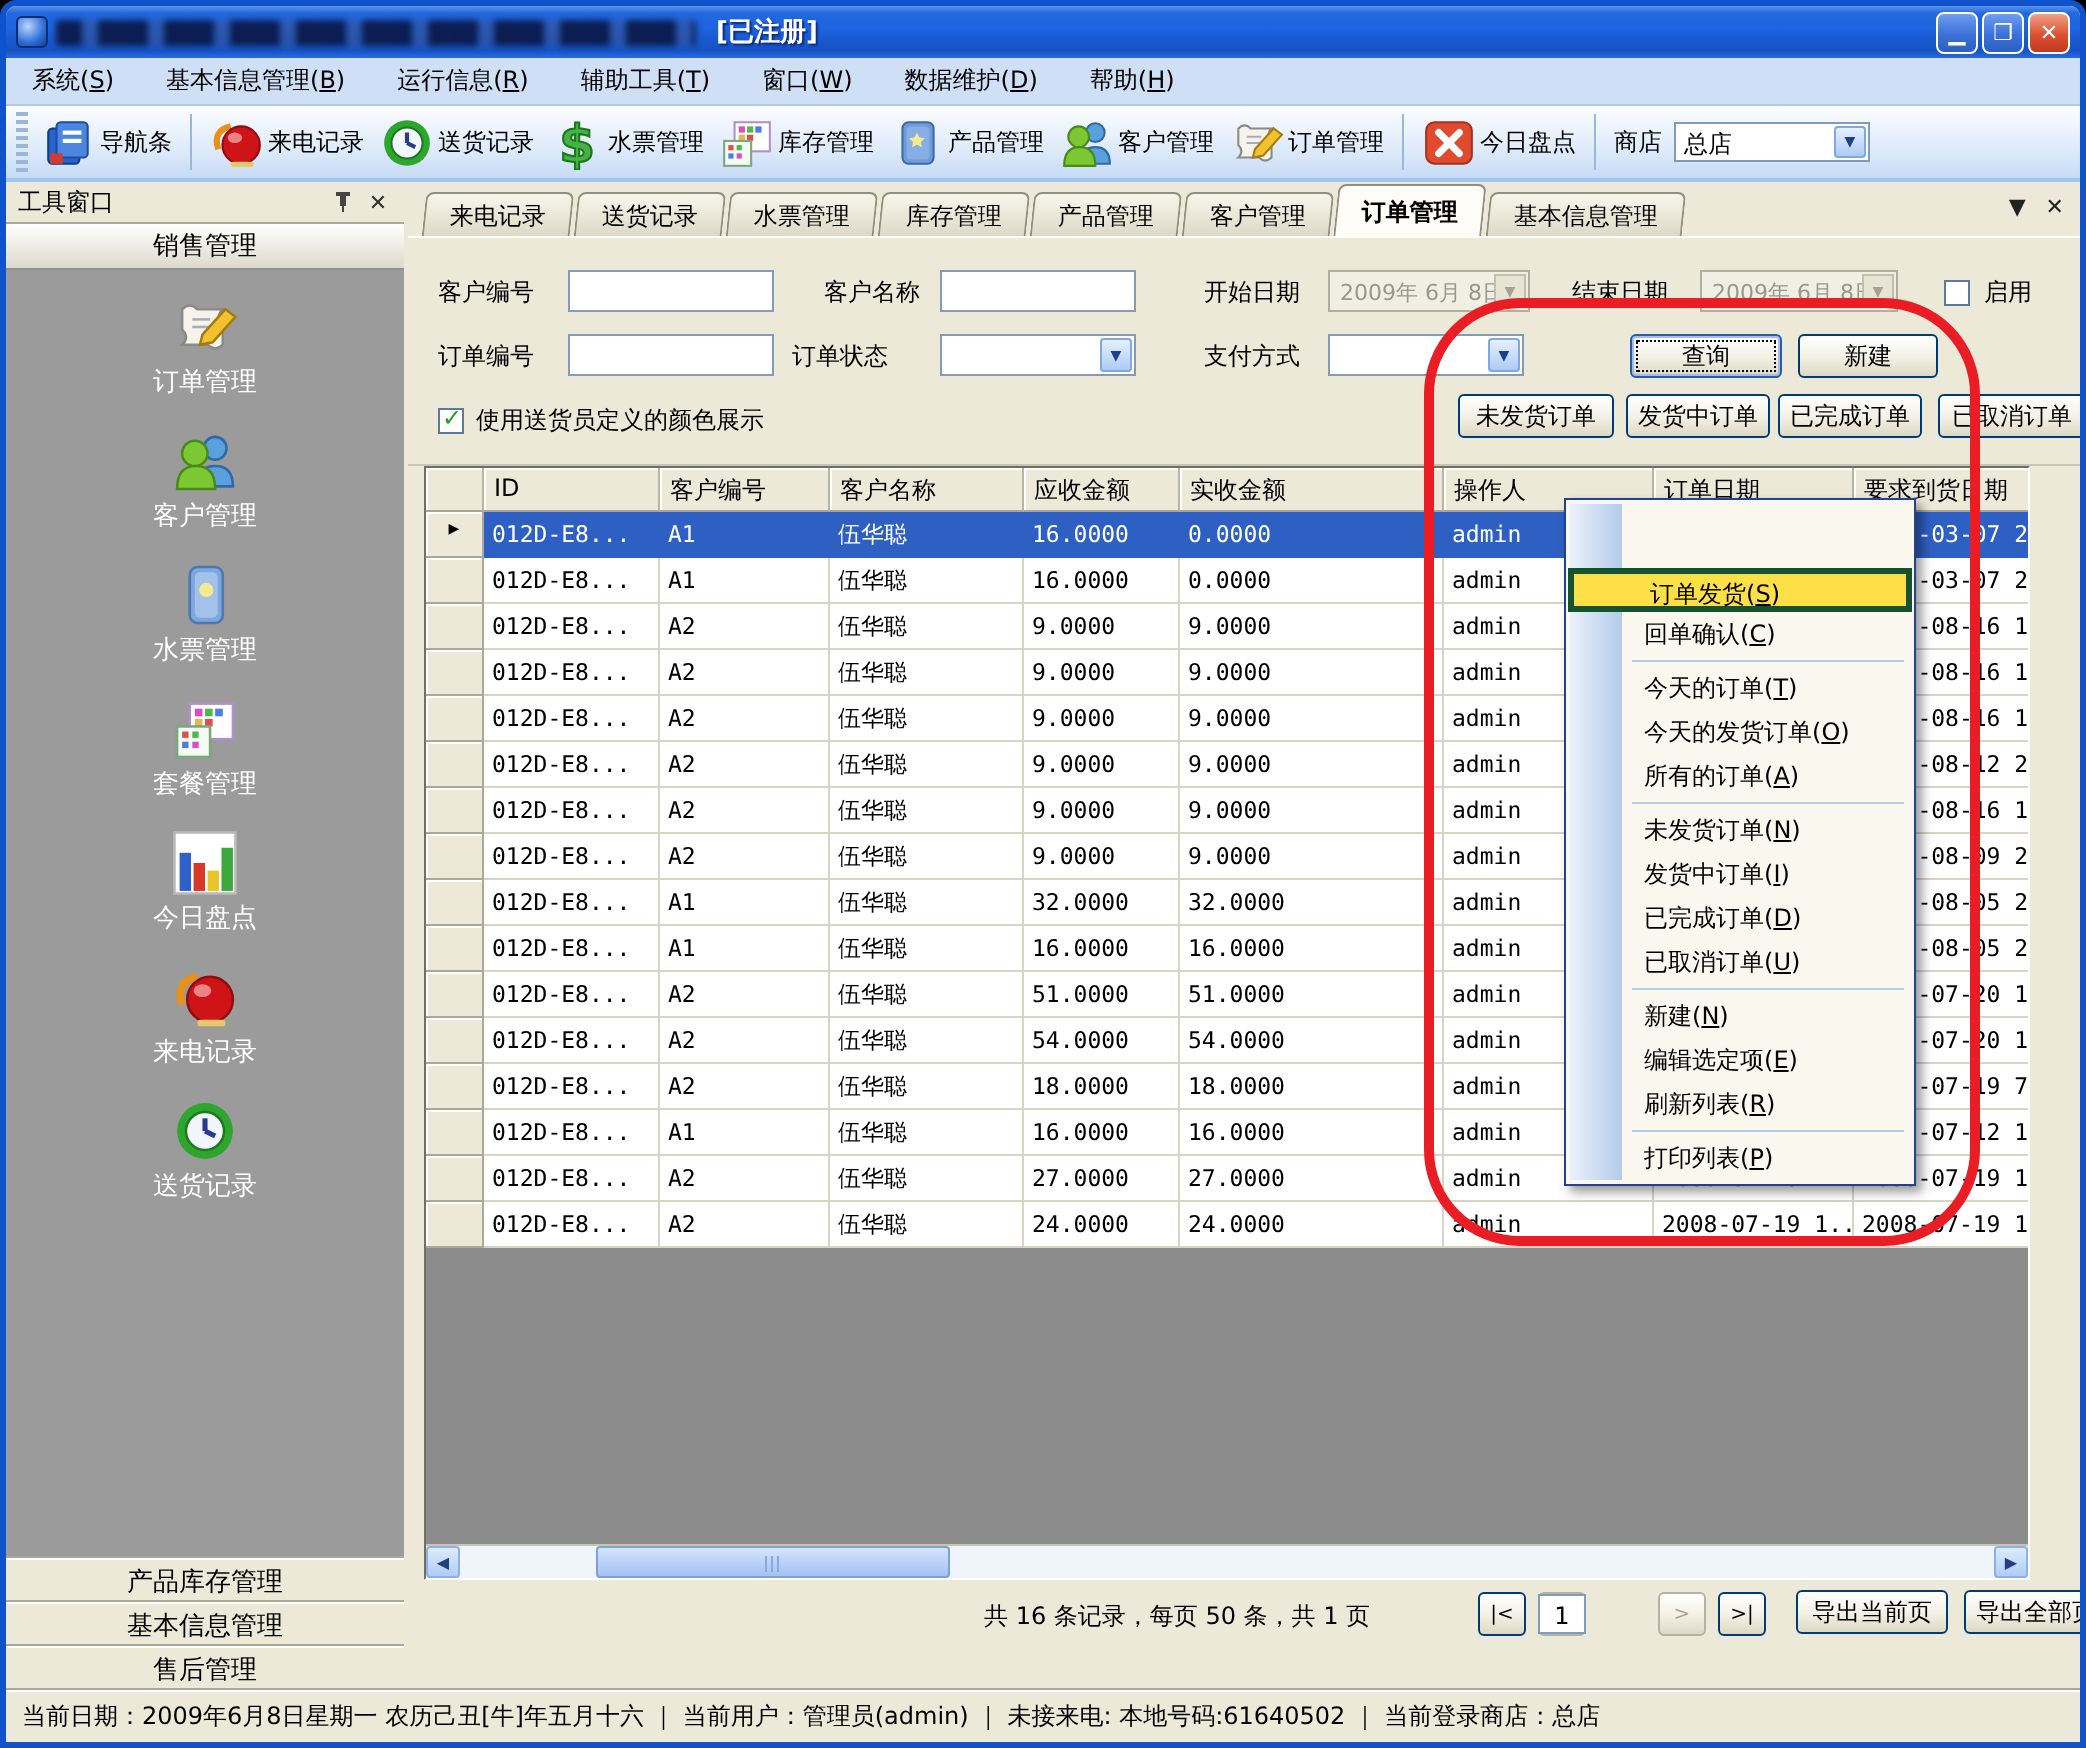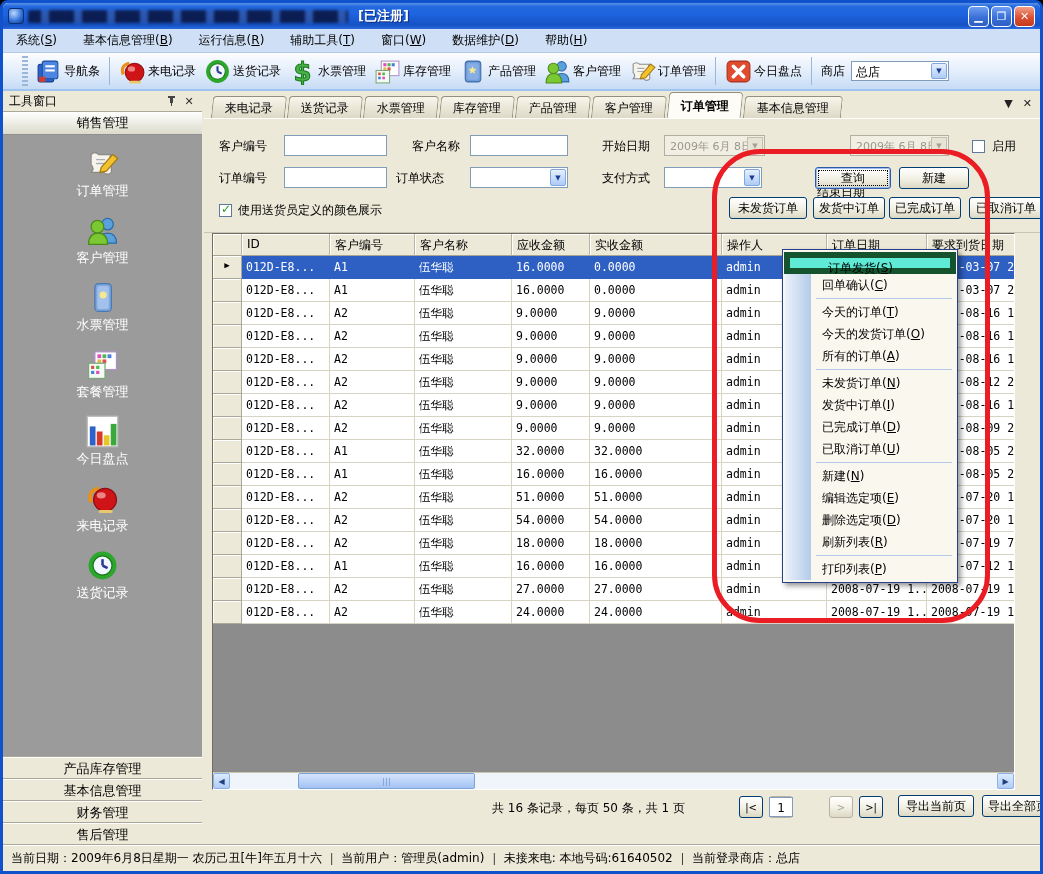--- a/index.html
+++ b/index.html
@@ -26,21 +26,21 @@
   background:linear-gradient(#6f9ef0,#3a70d8 55%,#2d5fc4); color:#fff; font-size:11px;
   display:flex; align-items:center; justify-content:center; line-height:1; }
 .wbtn.close { background:linear-gradient(#f0a088,#dd5032 55%,#c23a20); }
 
 .menubar { position:absolute; left:0; top:26px; right:0; height:24px; background:#cfdff5;
   border-bottom:1px solid #b3c9e8; display:flex; align-items:center; }
 .mi { padding:0 13px; white-space:nowrap; }
 
 .toolbar { position:absolute; left:0; top:50px; right:0; height:38px;
   background:linear-gradient(#fcfdff,#dce9fa 65%,#c6dbf5);
-  border-bottom:2px solid #9ec5ef; display:flex; align-items:center; padding-left:16px; }
+  border-bottom:2px solid #9ec5ef; display:flex; align-items:center; padding-left:2px; }
 .grip { width:6px; height:30px; margin:0 3px;
   background:repeating-linear-gradient(180deg,#9ab6d8 0 2px,transparent 2px 4px); }
 .tbi { display:flex; align-items:center; gap:2px; padding:0 4px; white-space:nowrap; }
 .tbi svg { width:27px; height:27px; }
 .tbsep { width:1px; height:28px; background:#9ab6d8; margin:0 5px; }
 .shoplbl { margin:0 6px 0 4px; }
 .combo { position:relative; background:#fff; border:1px solid #7f9db9; height:20px; }
 .combo .arr { position:absolute; right:1px; top:1px; bottom:1px; width:16px;
   background:linear-gradient(#e6f0fe,#aecbf5); border:1px solid #7fa7e0; border-radius:2px;
   color:#1b3f91; font-size:7px; display:flex; align-items:center; justify-content:center; }
@@ -127,21 +127,21 @@
 
 .statusbar { position:absolute; left:0; right:0; bottom:0; height:26px; background:#ece9d8;
   border-top:1px solid #fff; box-shadow:0 -1px 0 #aca899; display:flex; align-items:center;
   padding:0 8px; white-space:nowrap; overflow:hidden; }
 
 .ctxmenu { position:absolute; left:782px; top:249px; width:176px; z-index:60;
   background:#faf7ee; border:1px solid #26418c; box-shadow:3px 3px 5px rgba(0,0,0,.4); padding:2px 1px; }
 .ctxstrip { position:absolute; left:2px; top:2px; bottom:2px; width:26px;
   background:linear-gradient(90deg,#eaf1fb,#b4cbea); }
 .cmi { position:relative; height:22px; line-height:22px; padding-left:38px; white-space:nowrap; z-index:2; }
-.cmi.hl { background:#5eead4; border:6px solid #14532d; line-height:20px; }
+.cmi.hl { background:#fde047; border:3px solid #14532d; line-height:20px;margin-top:32px; }
 .cmsep { position:relative; height:1px; background:#b5cae8; margin:2px 4px 2px 32px; z-index:2; }
 
 .redrect { position:absolute; left:712px; top:149px; width:278px; height:474px;
   border:5px solid #ea1c24; border-radius:48px; z-index:80; pointer-events:none; }
 u { text-decoration:underline; }
 </style>
 </head>
 <body>
 
 <div class="win">
@@ -345,21 +345,20 @@
             <circle cx="13" cy="13" r="7.5" fill="#f2f7ff" stroke="#1c7a1c"></circle>
             <line x1="13" y1="13" x2="13" y2="8" stroke="#2b3a8c" stroke-width="2"></line>
             <line x1="13" y1="13" x2="17" y2="15" stroke="#2b3a8c" stroke-width="2"></line>
           </svg>
           <span>送货记录</span>
         </div>
       </div>
     <div class="sbgroups" id="sb-groups">
         <div class="sbg">产品库存管理</div>
         <div class="sbg">基本信息管理</div>
-        <div class="sbg">财务管理</div>
         <div class="sbg">售后管理</div>
       </div>
   </div>
 
   <div class="content">
     <div class="tabbar">
       <span id="tabs" style="display:flex;align-items:flex-end;">
           <span class="tab"><span>来电记录</span></span>
           <span class="tab"><span>送货记录</span></span>
           <span class="tab"><span>水票管理</span></span>
@@ -379,21 +378,21 @@
       <div class="frow" style="top:16px;">
         <span class="fl" style="left:15px;">客户编号</span>
         <span class="inp" style="left:80px;width:103px;"></span>
         <span class="fl" style="left:208px;">客户名称</span>
         <span class="inp" style="left:266px;width:98px;"></span>
         <span class="fl" style="left:398px;">开始日期</span>
         <span class="datecombo" style="left:460px;width:101px;">
           <span class="val">2009年 6月 8日</span>
           <span class="arr">▼</span>
         </span>
-        <span class="fl" style="left:613px;margin-top:46px;">结束日期</span>
+        <span class="fl" style="left:582px;">结束日期</span>
         <span class="datecombo" style="left:646px;width:99px;">
           <span class="val">2009年 6月 8日</span>
           <span class="arr">▼</span>
         </span>
         <span class="cb" style="left:768px;"></span>
         <span class="fl" style="left:788px;">启用</span>
       </div>
       <div class="frow" style="top:48px;">
         <span class="fl" style="left:15px;">订单编号</span>
         <span class="inp" style="left:80px;width:103px;"></span>
@@ -643,20 +642,19 @@
       <div class="cmi">今天的发货订单(<u>O</u>)</div>
       <div class="cmi">所有的订单(<u>A</u>)</div>
       <div class="cmsep"></div>
       <div class="cmi">未发货订单(<u>N</u>)</div>
       <div class="cmi">发货中订单(<u>I</u>)</div>
       <div class="cmi">已完成订单(<u>D</u>)</div>
       <div class="cmi">已取消订单(<u>U</u>)</div>
       <div class="cmsep"></div>
       <div class="cmi">新建(<u>N</u>)</div>
       <div class="cmi">编辑选定项(<u>E</u>)</div>
-      <div class="cmi">删除选定项(<u>D</u>)</div>
       <div class="cmi">刷新列表(<u>R</u>)</div>
       <div class="cmsep"></div>
       <div class="cmi">打印列表(<u>P</u>)</div>
     </div>
 </div>
 
 <div class="redrect"></div>
 
 </body></html>

